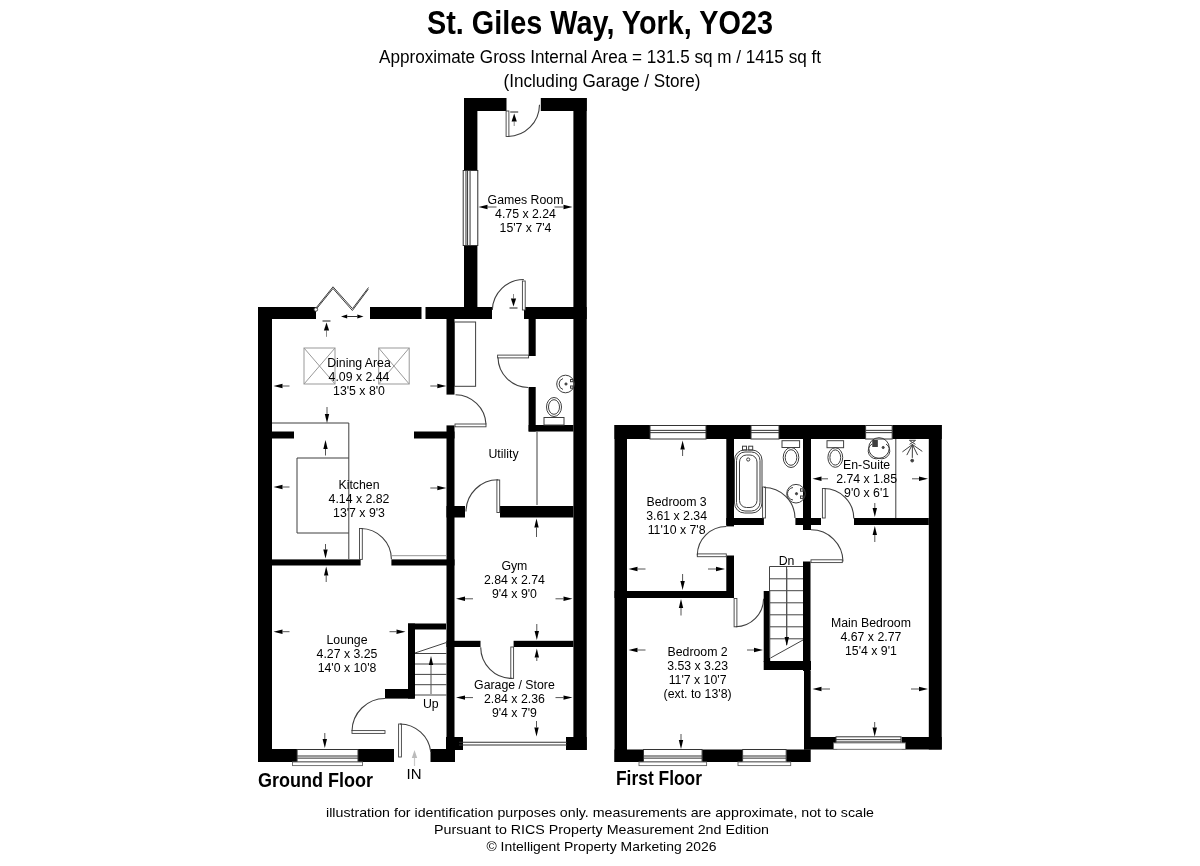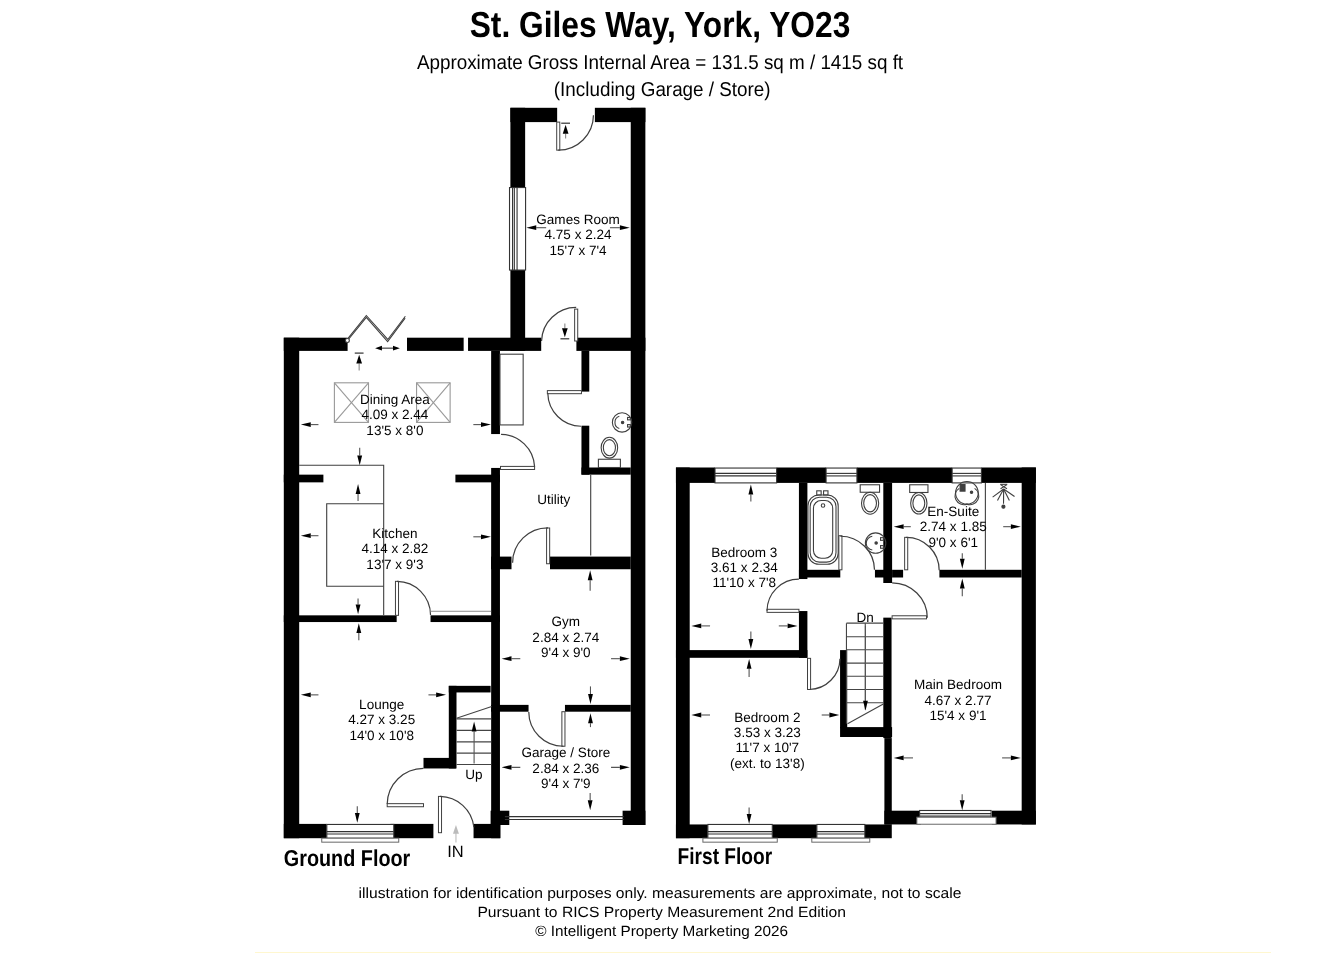--- a/index.html
+++ b/index.html
@@ -1,15 +1,15 @@
 <!DOCTYPE html>
 <html><head><meta charset="utf-8"><title>Floorplan</title>
 <style>
 html,body{margin:0;padding:0;background:#fff;}
-#page{width:1200px;height:866px;position:relative;background:#fde047;overflow:hidden;}
+#page{width:1200px;height:866px;position:relative;background:#bef264;overflow:hidden;}
 </style></head><body>
 <div id="page">
 <svg width="1200" height="866" viewBox="0 0 1200 866">
 <rect x="0" y="0" width="1200" height="866" fill="#fff"></rect>
 
 <text x="600" y="34" font-family="Liberation Sans, sans-serif" font-size="33" font-weight="bold" text-anchor="middle" fill="#000" textLength="346" lengthAdjust="spacingAndGlyphs">St. Giles Way, York, YO23</text>
 
 <text x="600" y="63" font-family="Liberation Sans, sans-serif" font-size="18.3" text-anchor="middle" fill="#000" textLength="442" lengthAdjust="spacingAndGlyphs">Approximate Gross Internal Area = 131.5 sq m / 1415 sq ft</text>
 
 <text x="602" y="87" font-family="Liberation Sans, sans-serif" font-size="18.3" text-anchor="middle" fill="#000" textLength="197" lengthAdjust="spacingAndGlyphs">(Including Garage / Store)</text>

